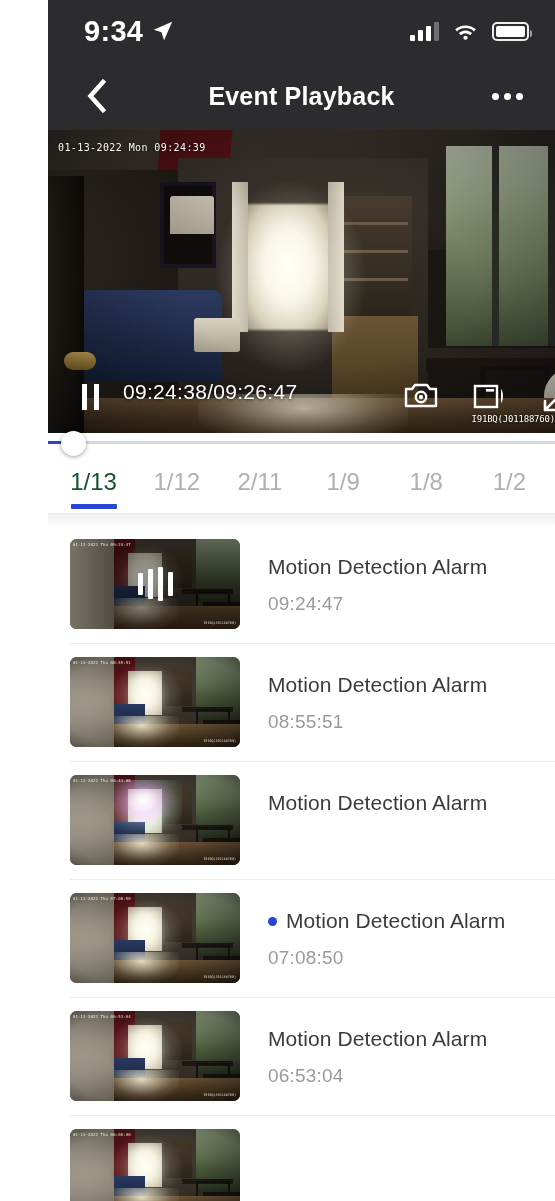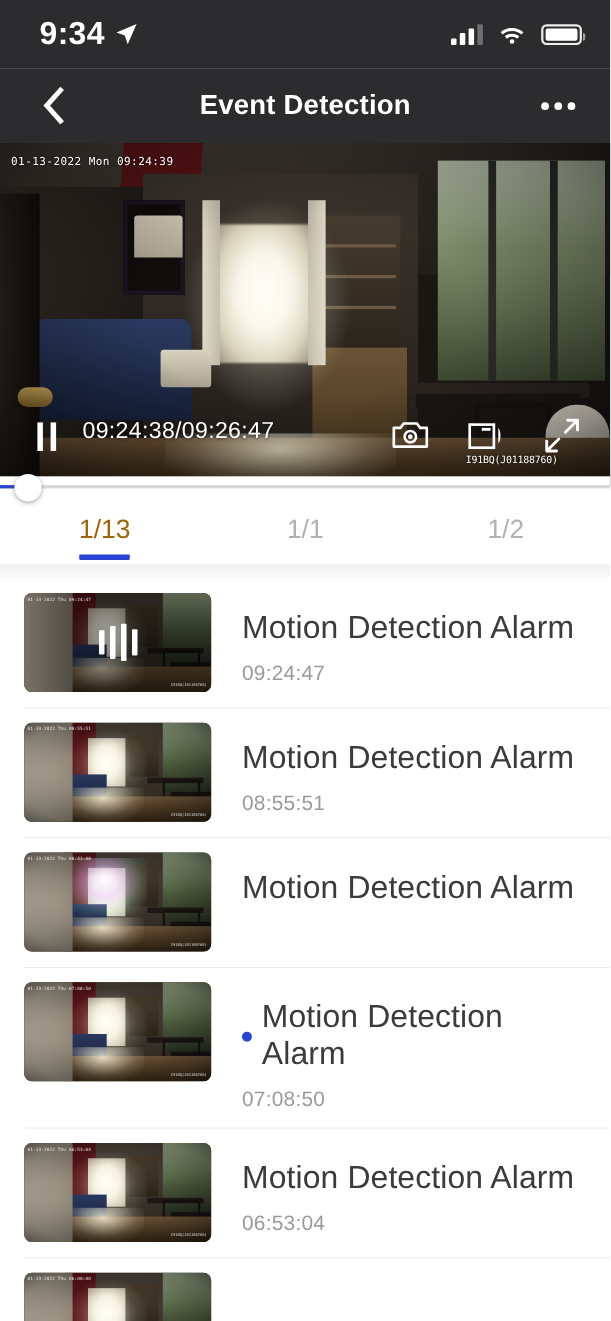--- a/index.html
+++ b/index.html
@@ -8,20 +8,21 @@
     width: 555px; height: 1201px;
     background: #ffffff;
     font-family: "Liberation Sans", sans-serif;
     overflow: hidden;
   }
   .phone {
     position: relative;
     width: 555px; height: 1201px;
     background: #ffffff;
     overflow: hidden;
+    padding-left: 48px;
   }
 
   
   .statusbar {
     position: relative;
     height: 62px;
     background: #2c2c2e;
     display: flex;
     align-items: center;
     justify-content: space-between;
@@ -289,21 +290,21 @@
   .tab {
     flex: 1 1 0;
     text-align:center;
     font-size: 24px;
     color:#b0b0b0;
     cursor:pointer;
     position:relative;
     height:100%;
     display:flex; align-items:center; justify-content:center;
   }
-  .tab.active { color:#a16207;text-align:center; }
+  .tab.active { color:#14532d;text-align:center; }
   .tab.active .tab-underline {
     position:absolute;
     bottom: 4px;
     left:50%; transform:translateX(-50%);
     width: 46px; height:5px;
     background:#2a45d6;
     border-radius:1px;
   }
   .tab-sep {
     height: 12px;
@@ -396,21 +397,21 @@
     gap: 14px;
   }
   .event-title-line { display:flex; align-items:center; }
   .unread-dot {
     width:9px; height:9px; border-radius:50%;
     background:#2a45d6;
     margin-right:9px;
     flex:0 0 9px;
   }
   .event-title {
-    font-size: 29px;
+    font-size: 21px;
     color: #3b3b3b;
     letter-spacing: 0.1px;
   }
   .event-time {
     font-size: 19px;
     color: #9a9a9a;
     letter-spacing: 0.2px;
   }
 </style>
 </head>
@@ -442,21 +443,21 @@
         </span>
     </div>
   </div>
 
   <div class="navbar">
     <div class="nav-back">
       <svg width="22" height="34" viewBox="0 0 22 34">
         <path d="M18 3L5.5 17 18 31" stroke="#ffffff" stroke-width="4.5" fill="none" stroke-linecap="square"></path>
       </svg>
     </div>
-    <div class="nav-title">Event Detection</div>
+    <div class="nav-title">Event Playback</div>
     <div class="nav-more">
       <i></i>
         <i></i>
         <i></i>
     </div>
   </div>
 
   <div class="player">
     <div class="scene">
       <div class="ceiling"></div>
@@ -522,21 +523,30 @@
     <div class="progress-fill"></div>
     <div class="progress-thumb"></div>
   </div>
 
   <div class="tabs">
     <div class="tab active">
       <span>1/13</span>
       <span class="tab-underline"></span>
     </div>
     <div class="tab">
-      <span>1/1</span>
+      <span>1/12</span>
+    </div>
+    <div class="tab">
+      <span>2/11</span>
+    </div>
+    <div class="tab">
+      <span>1/9</span>
+    </div>
+    <div class="tab">
+      <span>1/8</span>
     </div>
     <div class="tab">
       <span>1/2</span>
     </div>
   </div>
   <div class="tab-sep"></div>
 
   <div class="list">
 
     <div class="event-row">

